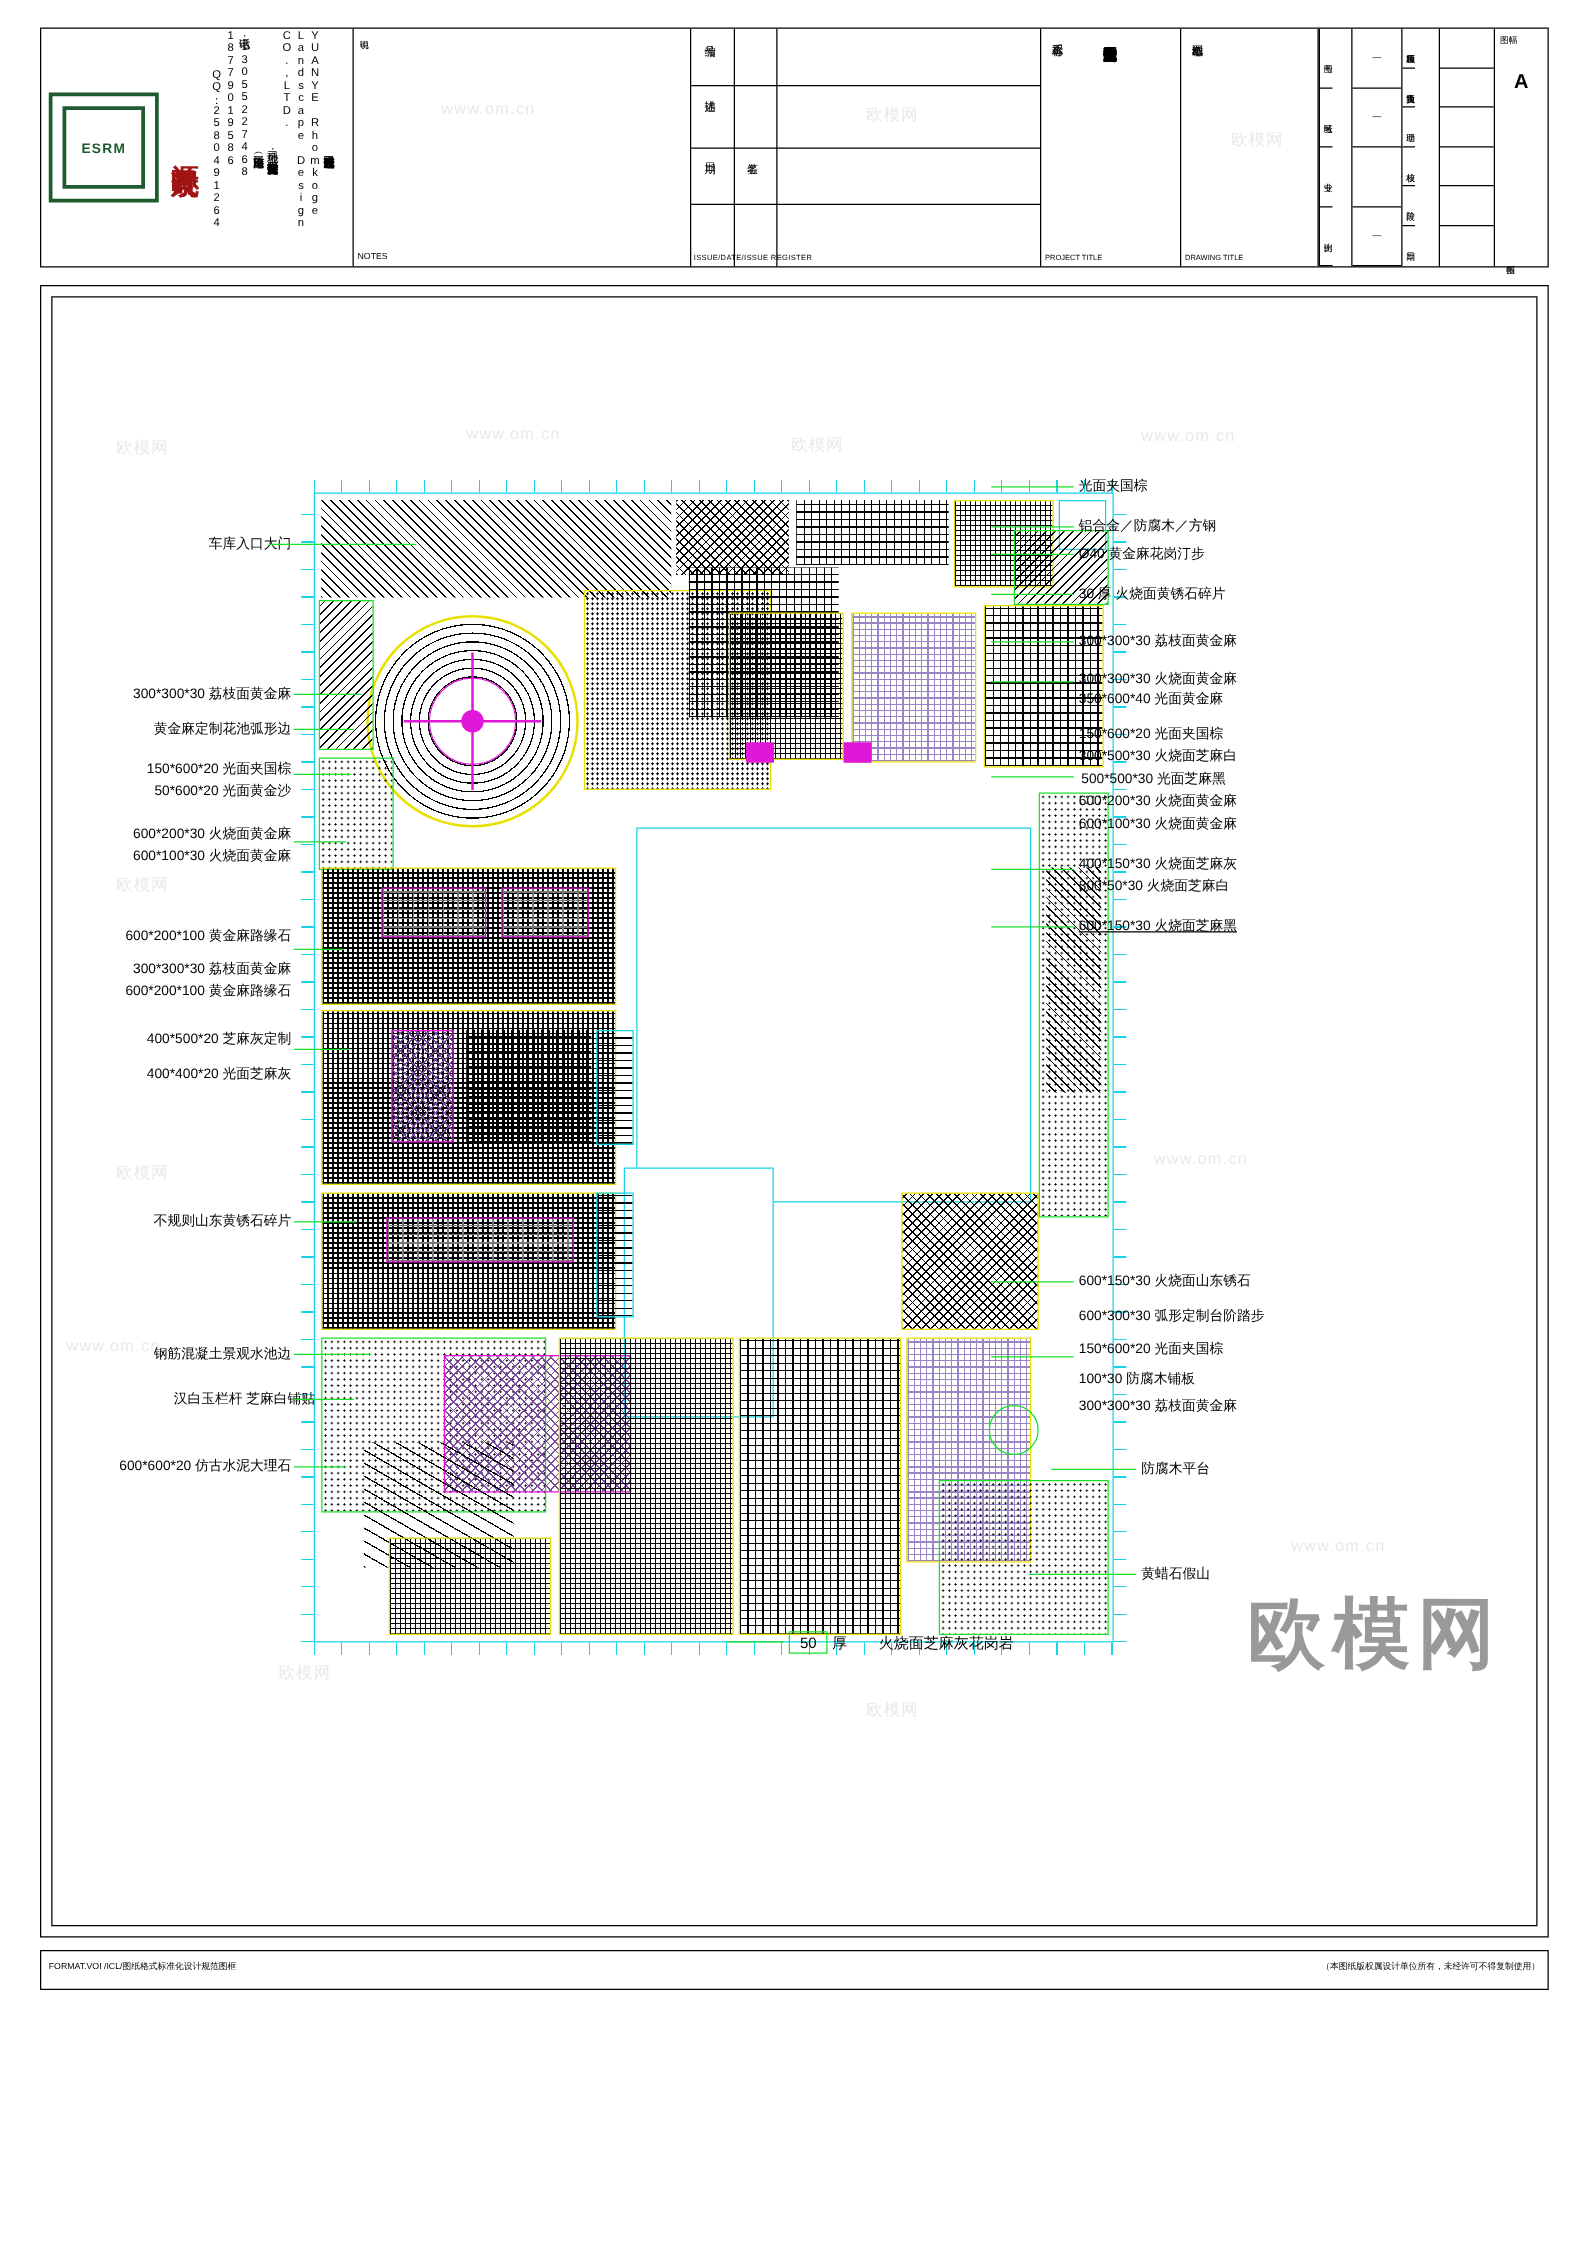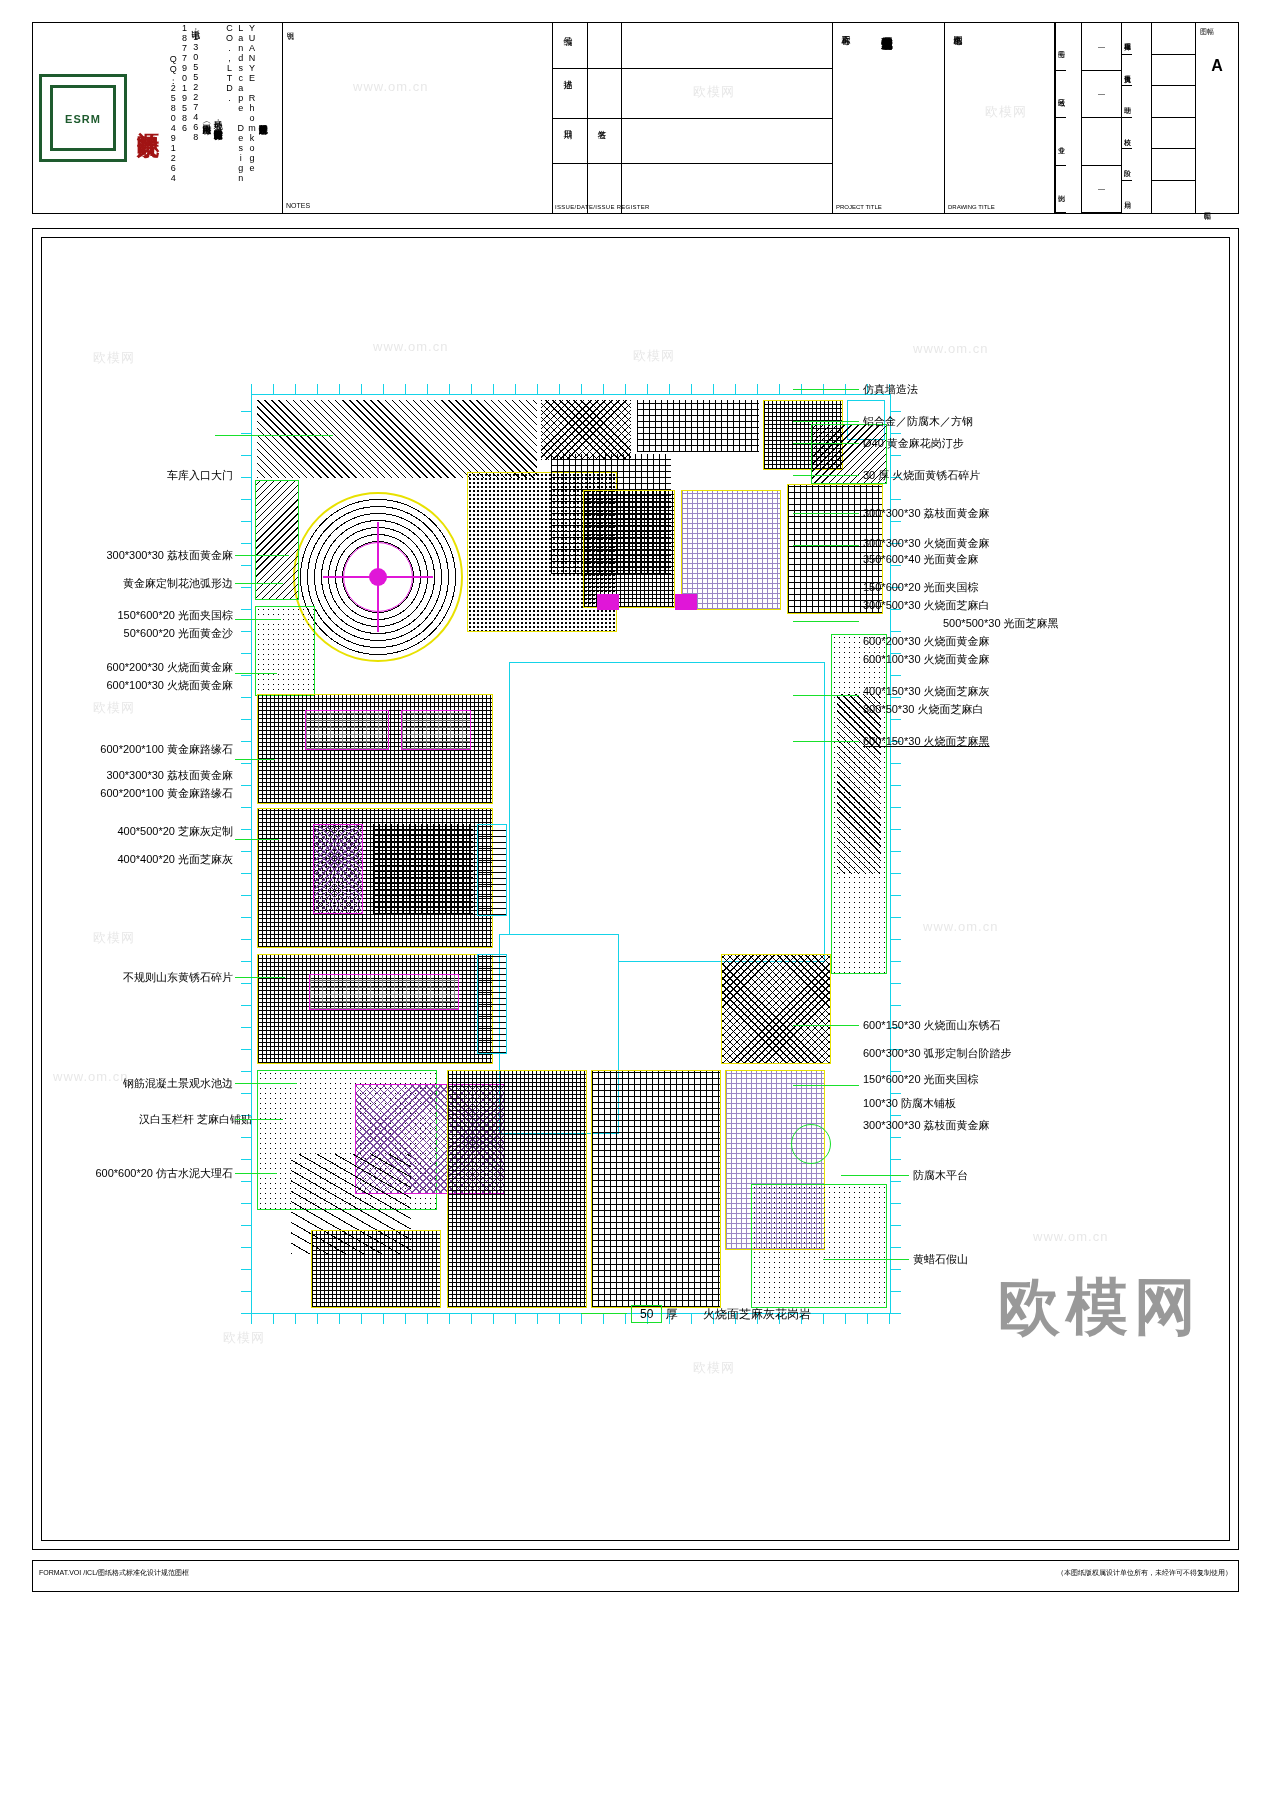--- a/index.html
+++ b/index.html
@@ -235,21 +235,21 @@
     <div class="blk h-cross" style="left:470px;top:560px;width:110px;height:110px;border:1px solid #e8e100;"></div>
 
     <div class="blk h-diag2" style="left:560px;top:30px;width:76px;height:60px;border:1px solid #19e02b;"></div>
 
     <div class="blk" style="left:0;top:-10px;width:640px;height:10px;background:repeating-linear-gradient(90deg,#15d3e8 0 1px,transparent 1px 22px);"></div>
     <div class="blk" style="left:0;top:920px;width:640px;height:10px;background:repeating-linear-gradient(90deg,#15d3e8 0 1px,transparent 1px 22px);"></div>
     <div class="blk" style="left:-10px;top:0;width:10px;height:920px;background:repeating-linear-gradient(0deg,#15d3e8 0 1px,transparent 1px 22px);"></div>
     <div class="blk" style="left:640px;top:0;width:10px;height:920px;background:repeating-linear-gradient(0deg,#15d3e8 0 1px,transparent 1px 22px);"></div>
   </div>
 
-  <div class="anno r" style="left:40px;top:200px;width:160px;margin-top:40px;">车库入口大门</div>
+  <div class="anno r" style="left:40px;top:200px;width:160px;">车库入口大门</div>
   <div class="lead" style="left:182px;top:206px;width:118px;"></div>
 
   <div class="anno r" style="left:10px;top:320px;width:190px;">300*300*30   荔枝面黄金麻</div>
   <div class="lead" style="left:202px;top:326px;width:54px;"></div>
 
   <div class="anno r" style="left:40px;top:348px;width:160px;">黄金麻定制花池弧形边</div>
   <div class="lead" style="left:202px;top:354px;width:48px;"></div>
 
   <div class="anno r" style="left:20px;top:380px;width:180px;">150*600*20   光面夹国棕</div>
   <div class="anno r" style="left:20px;top:398px;width:180px;">50*600*20    光面黄金沙</div>
@@ -273,42 +273,42 @@
 
   <div class="anno r" style="left:20px;top:848px;width:180px;">钢筋混凝土景观水池边</div>
   <div class="lead" style="left:202px;top:854px;width:62px;"></div>
 
   <div class="anno r" style="left:10px;top:884px;width:190px;padding-left:19px;">汉白玉栏杆      芝麻白铺贴</div>
   <div class="lead" style="left:202px;top:890px;width:48px;"></div>
 
   <div class="anno r" style="left:2px;top:938px;width:198px;">600*600*20   仿古水泥大理石</div>
   <div class="lead" style="left:202px;top:944px;width:42px;"></div>
 
-  <div class="anno" style="left:830px;top:154px;">仿真墙造法</div>
+  <div class="anno" style="left:830px;top:154px;">光面夹国棕</div>
   <div class="lead" style="left:760px;top:160px;width:66px;"></div>
 
   <div class="anno" style="left:830px;top:186px;">铝合金／防腐木／方钢</div>
   <div class="lead" style="left:760px;top:192px;width:66px;"></div>
 
   <div class="anno" style="left:830px;top:208px;">Ø40  黄金麻花岗汀步</div>
   <div class="lead" style="left:760px;top:214px;width:66px;"></div>
 
   <div class="anno" style="left:830px;top:240px;">30 厚  火烧面黄锈石碎片</div>
   <div class="lead" style="left:760px;top:246px;width:66px;"></div>
 
   <div class="anno" style="left:830px;top:278px;">300*300*30    荔枝面黄金麻</div>
   <div class="lead" style="left:760px;top:284px;width:66px;"></div>
 
   <div class="anno" style="left:830px;top:308px;">300*300*30    火烧面黄金麻</div>
   <div class="anno" style="left:830px;top:324px;">350*600*40    光面黄金麻</div>
   <div class="lead" style="left:760px;top:316px;width:66px;"></div>
 
   <div class="anno" style="left:830px;top:352px;">150*600*20    光面夹国棕</div>
   <div class="anno" style="left:830px;top:370px;">300*500*30    火烧面芝麻白</div>
-  <div class="anno" style="left:868px;top:388px;padding-left:42px;">500*500*30    光面芝麻黑</div>
+  <div class="anno" style="left:790px;top:388px;padding-left:42px;">500*500*30    光面芝麻黑</div>
   <div class="anno" style="left:830px;top:406px;">600*200*30    火烧面黄金麻</div>
   <div class="anno" style="left:830px;top:424px;">600*100*30    火烧面黄金麻</div>
   <div class="lead" style="left:760px;top:392px;width:66px;"></div>
 
   <div class="anno" style="left:830px;top:456px;">400*150*30    火烧面芝麻灰</div>
   <div class="anno" style="left:830px;top:474px;">300*50*30     火烧面芝麻白</div>
   <div class="lead" style="left:760px;top:466px;width:66px;"></div>
 
   <div class="anno" style="left:830px;top:506px;text-decoration:underline;">600*150*30    火烧面芝麻黑</div>
   <div class="lead" style="left:760px;top:512px;width:66px;"></div>

